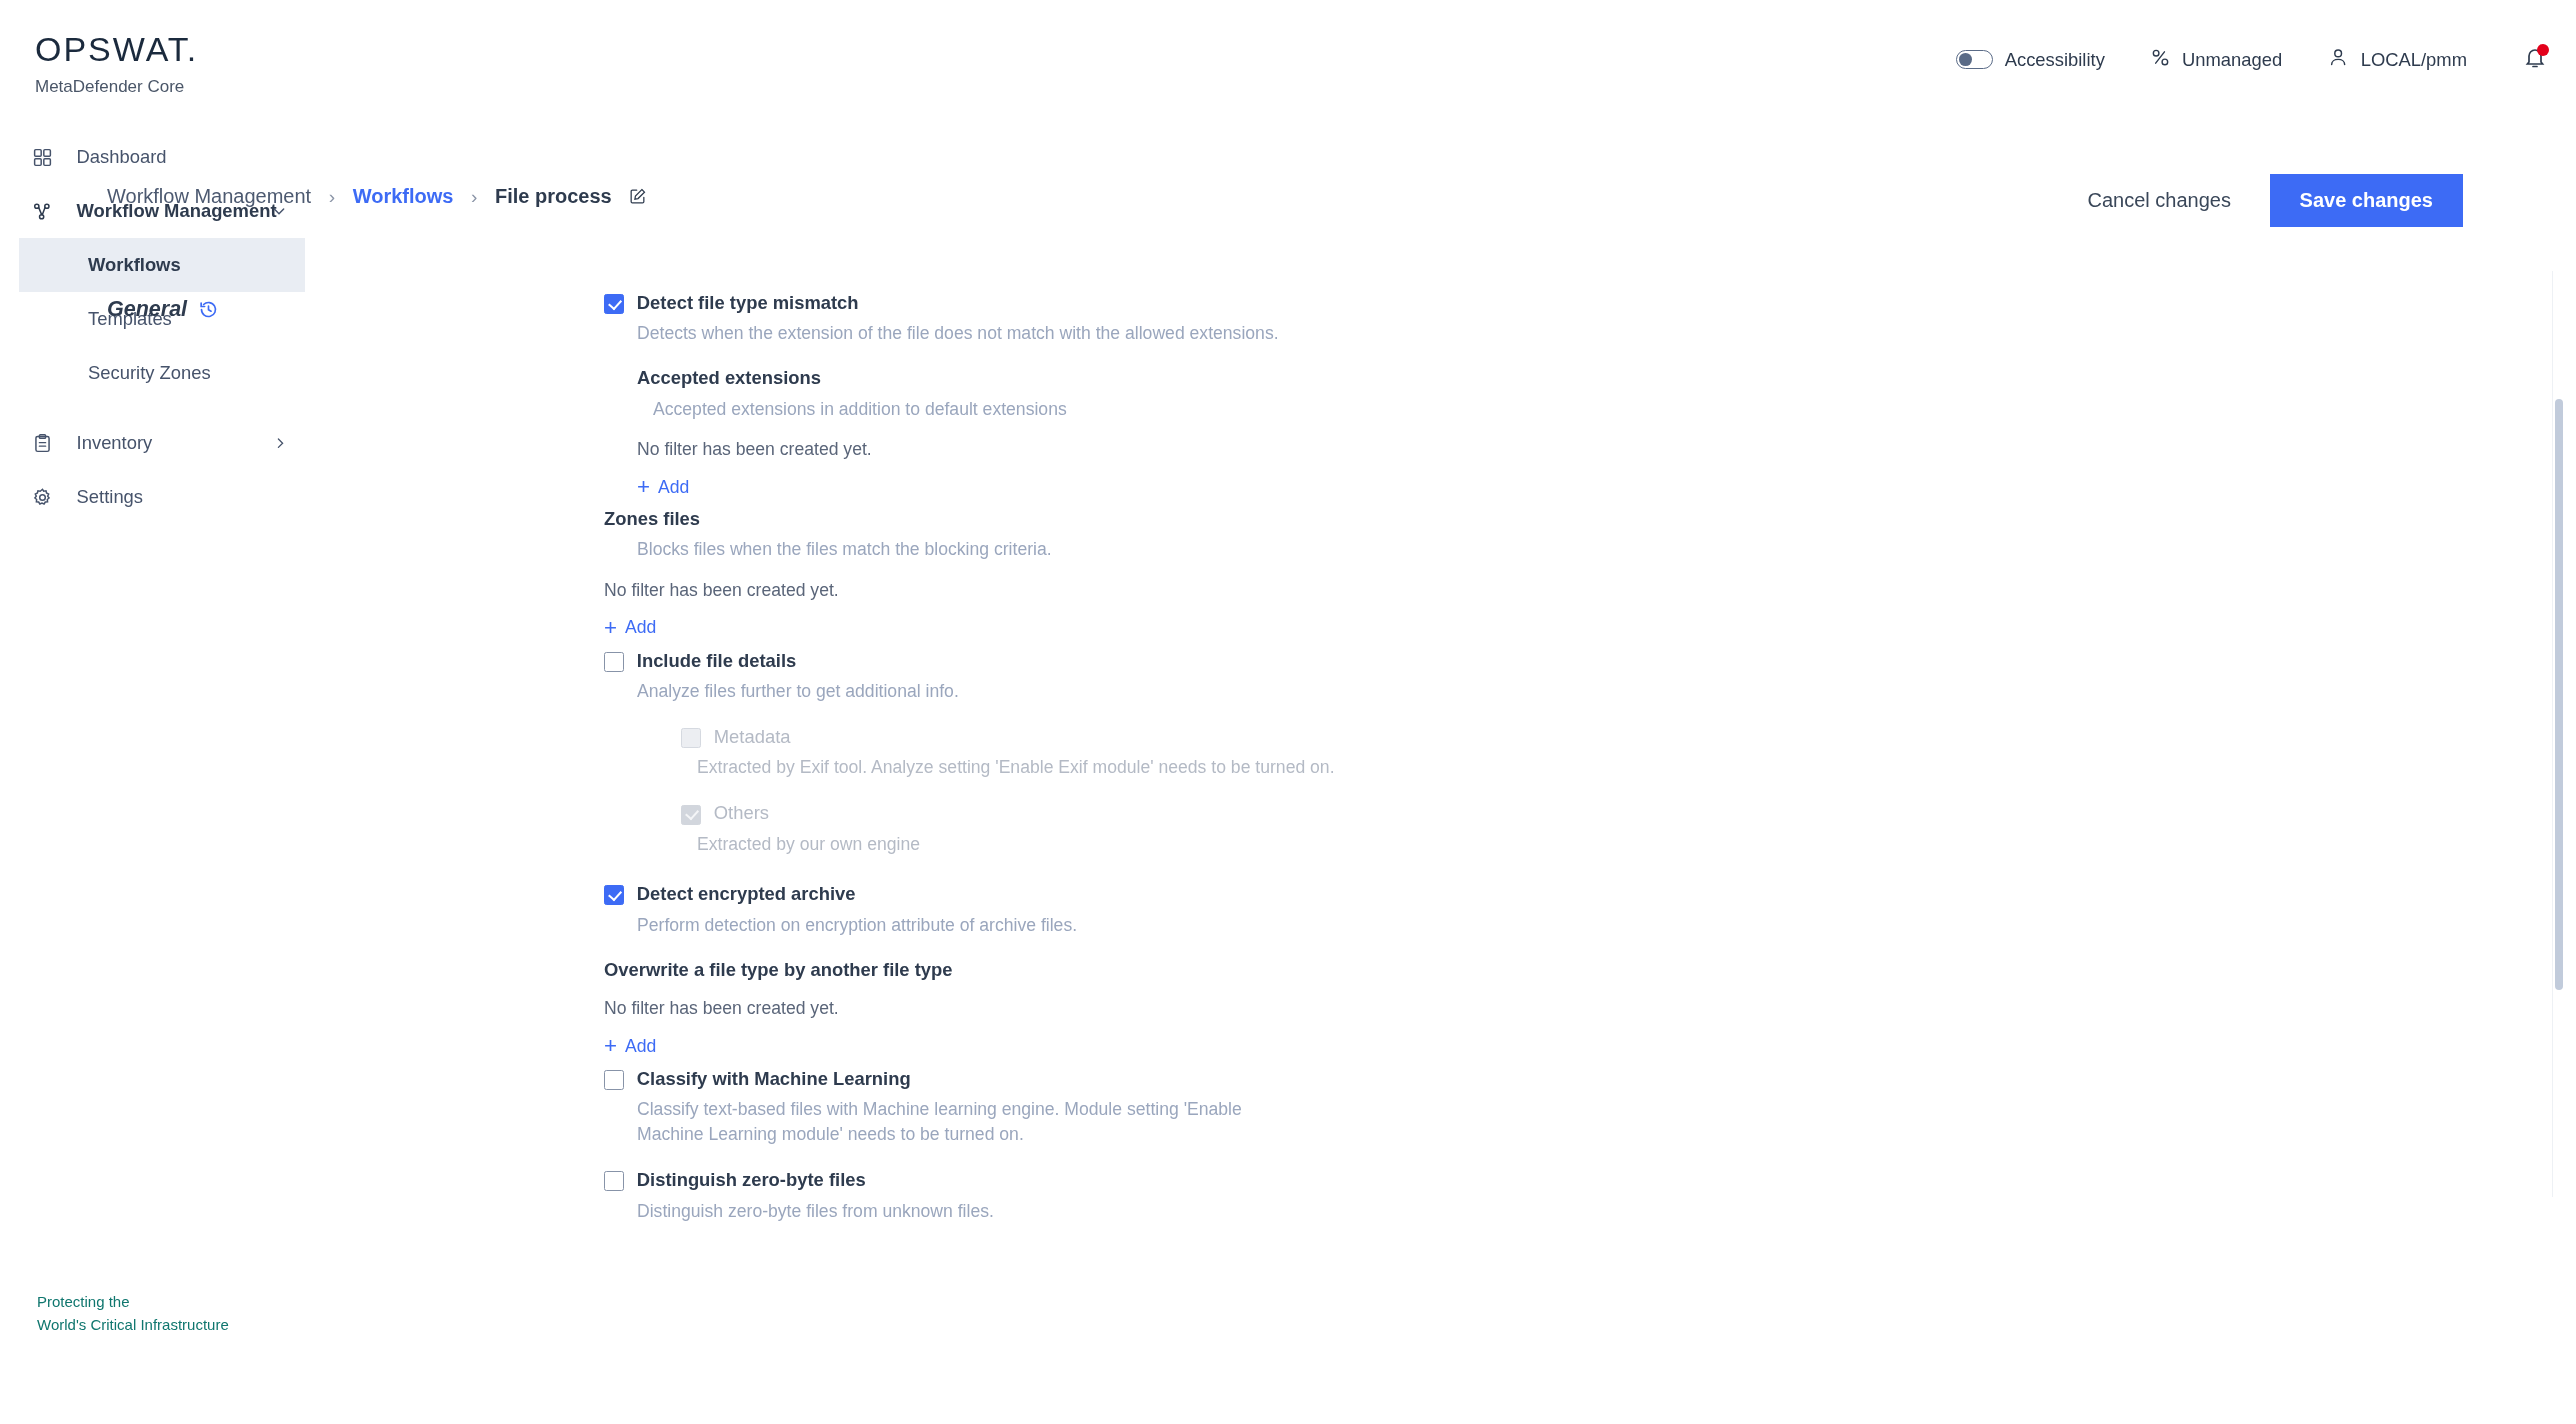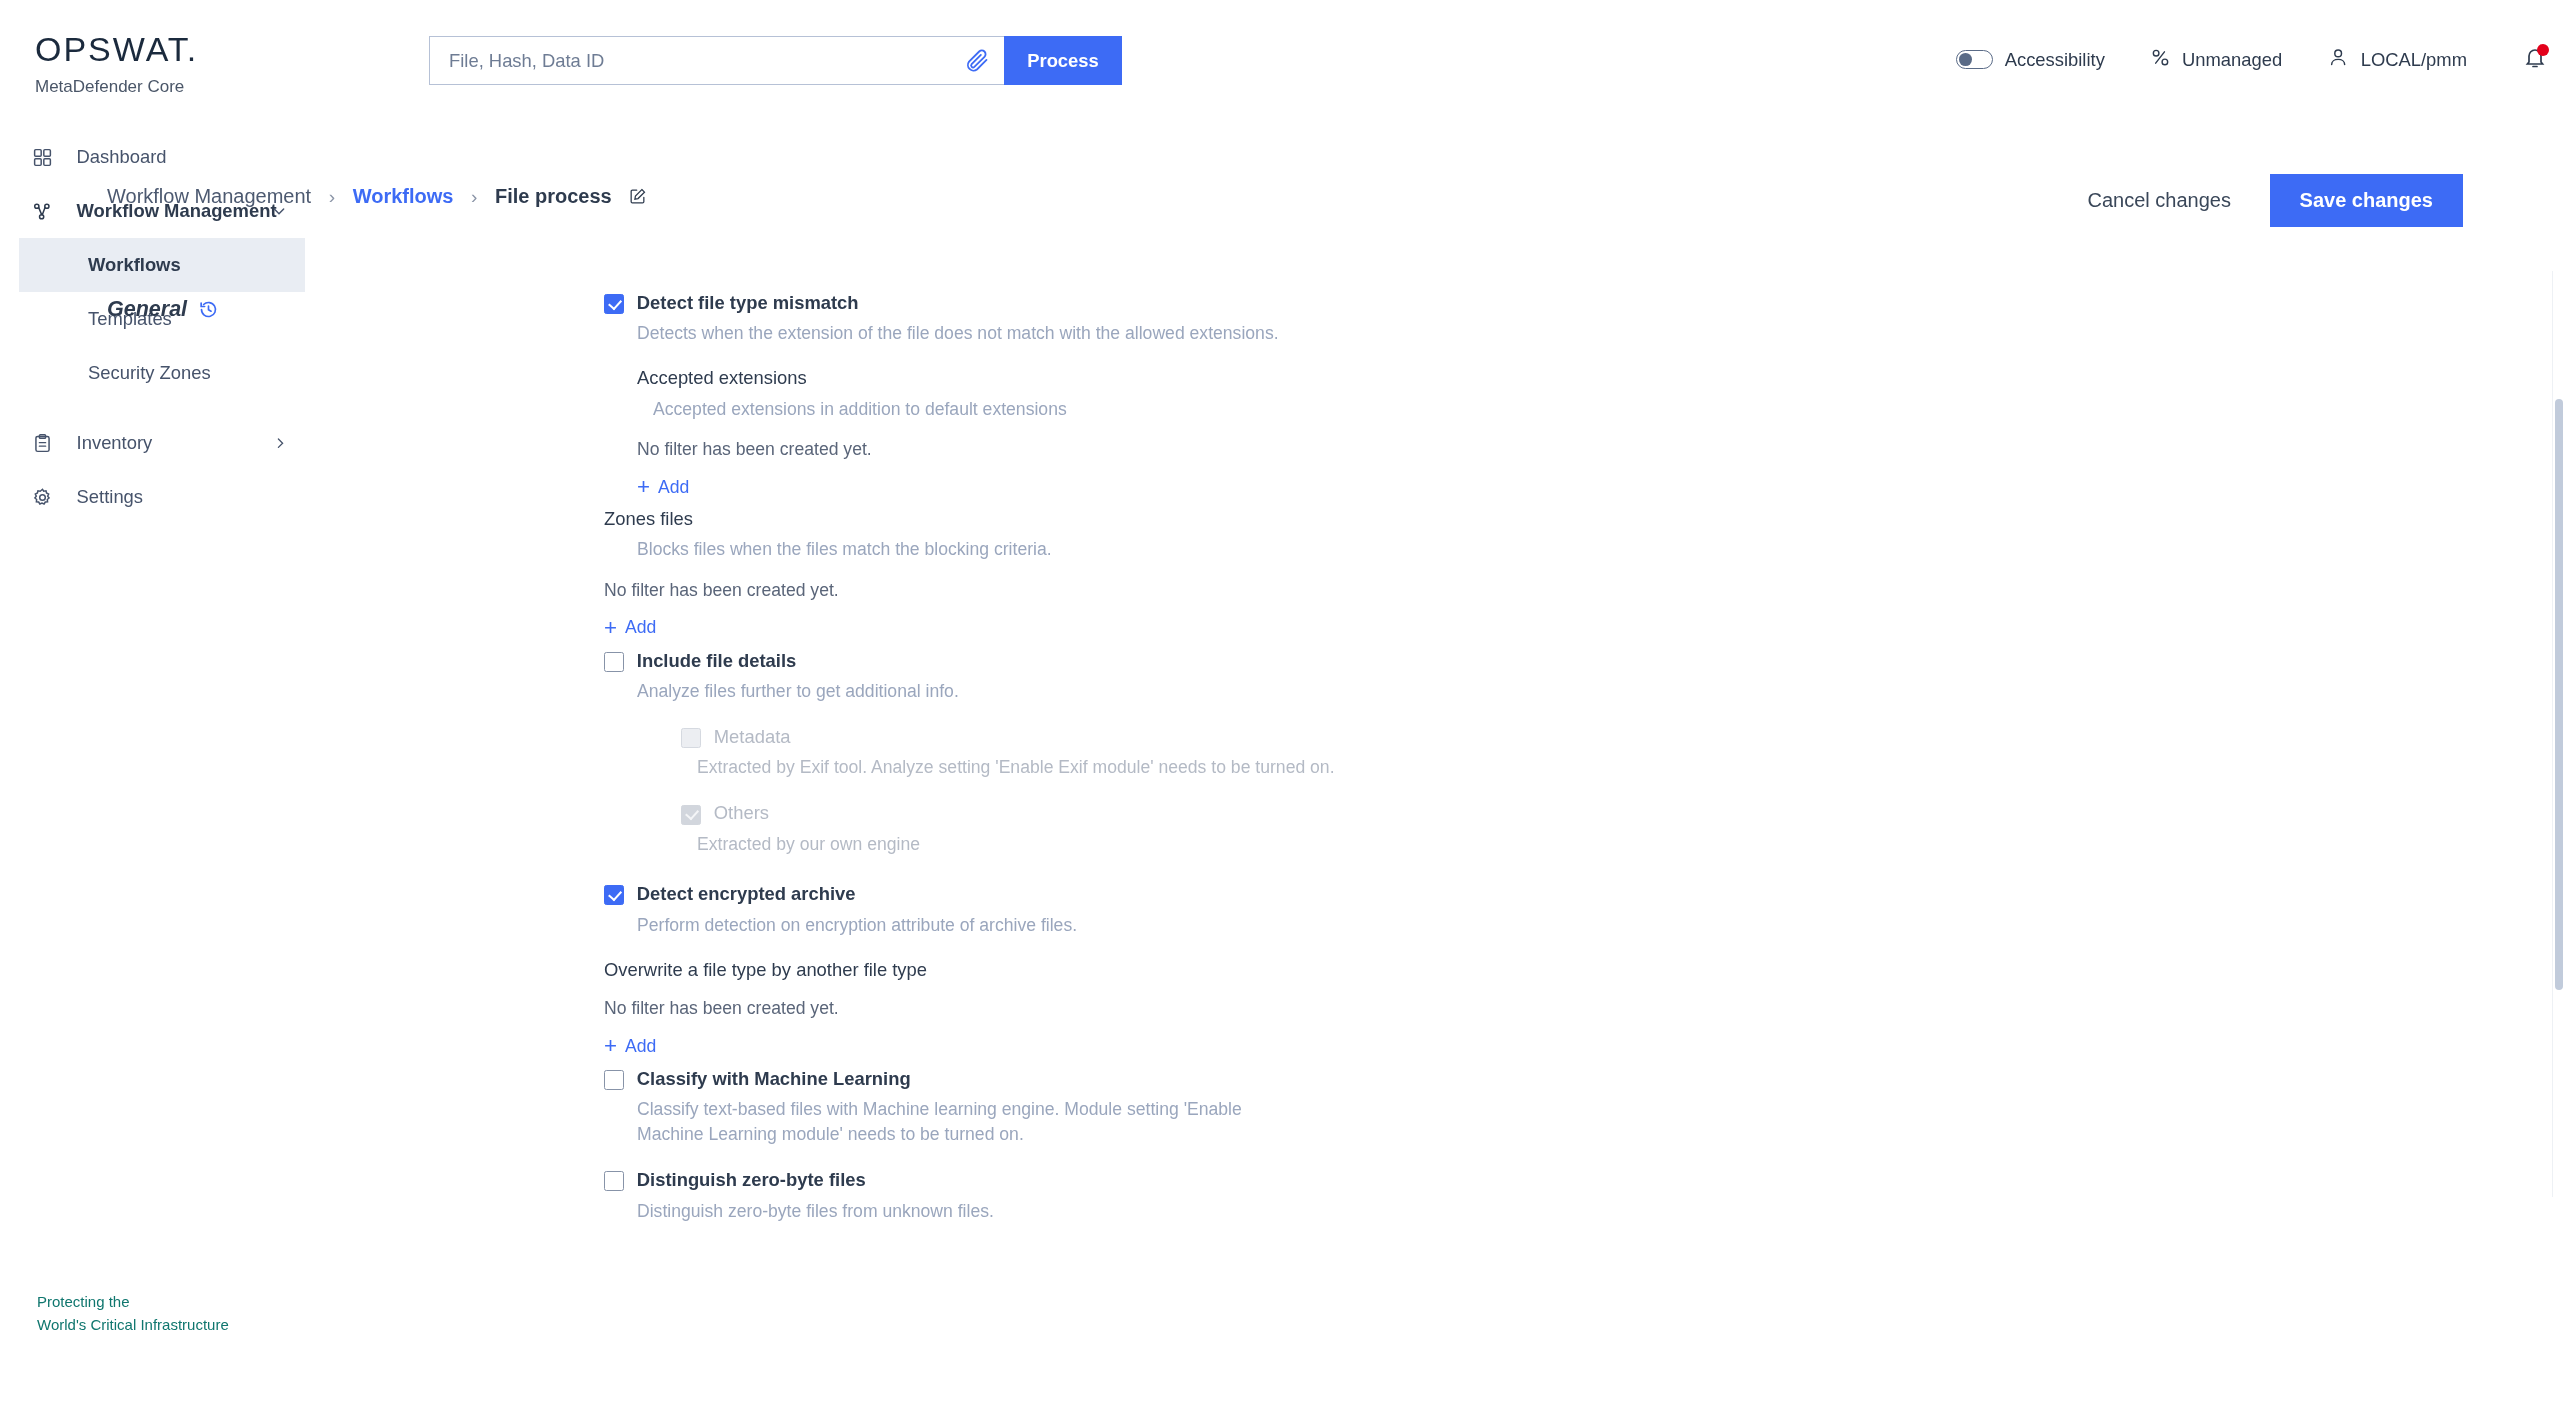--- a/index.html
+++ b/index.html
@@ -168,21 +168,21 @@
     line-height: 1.25;
   }
   .cb-label.muted { color: #b4bac5; font-weight: 400; }
 
   .desc {
     font-size: 17.6px; color: #9aa6bd; line-height: 1.42;
   }
   .desc.grey { color: #b4bac5; }
 
   .heading-plain {
-    font-size: 18.4px; font-weight: 400; color: #2e3b4e;
+    font-size: 18.4px; font-weight: 700; color: #2e3b4e;
   }
   .nofilter { font-size: 17.6px; color: #5a6579; }
   .addbtn {
     display: inline-flex; align-items: center; gap: 8px;
     font-size: 17.6px; color: #3d6bf5; cursor: pointer; font-weight: 400;
   }
   .addbtn .plus { font-size: 22.3px; line-height: 1; font-weight: 400; }
 
   
   .i0 { margin-left: 0; }
@@ -212,31 +212,20 @@
 </head>
 <body>
 
 <div class="header">
 
   <div class="brand">
     <div class="brand-logo">OPSWAT.</div>
     <div class="brand-sub">MetaDefender Core</div>
   </div>
 
-  <div class="search-wrap">
-    <div class="search-box">
-      <input class="search-input" type="text" placeholder="File, Hash, Data ID" style="">
-      <span class="clip-icon">
-        <svg width="27" height="27" viewBox="0 0 24 24" fill="none" stroke="#3d6bf5" stroke-width="1.6" stroke-linecap="round">
-          <path d="M20 11.5l-8.5 8.5a5 5 0 0 1-7-7l9-9a3.3 3.3 0 0 1 4.7 4.7l-9 9a1.7 1.7 0 0 1-2.4-2.4l8.2-8.2"></path>
-        </svg>
-      </span>
-    </div>
-    <button class="process-btn">Process</button>
-  </div>
 
   <div class="header-right">
 
     <div class="hr-item">
       <span class="toggle"></span>
       <span>Accessibility</span>
     </div>
 
     <div class="hr-item">
       <span>

